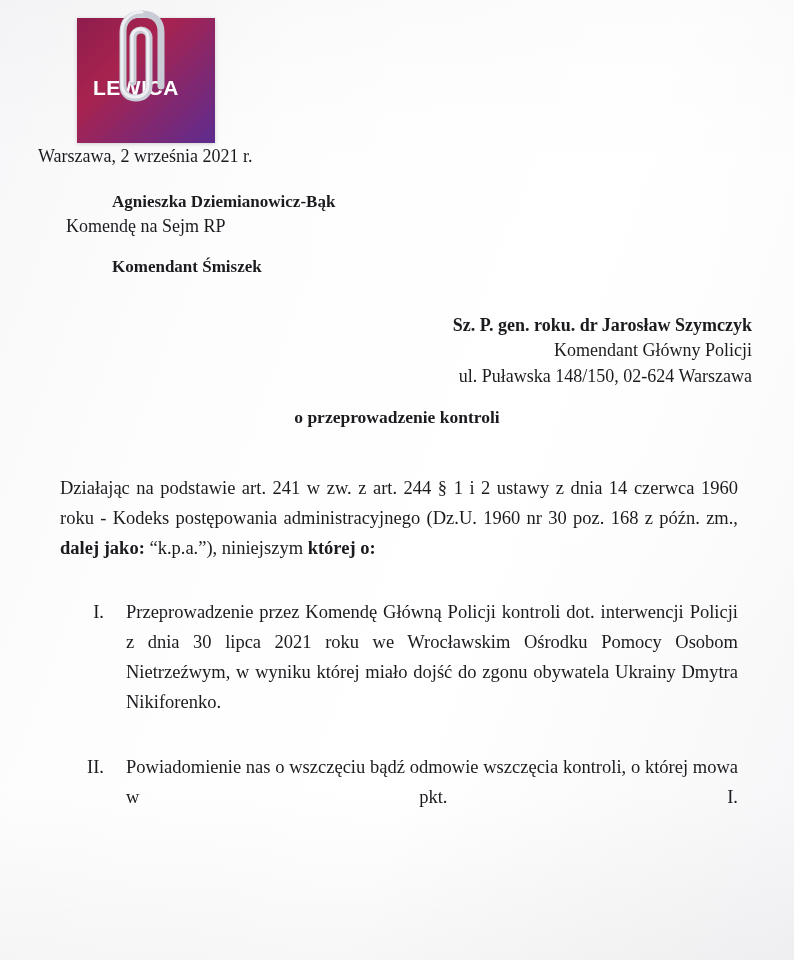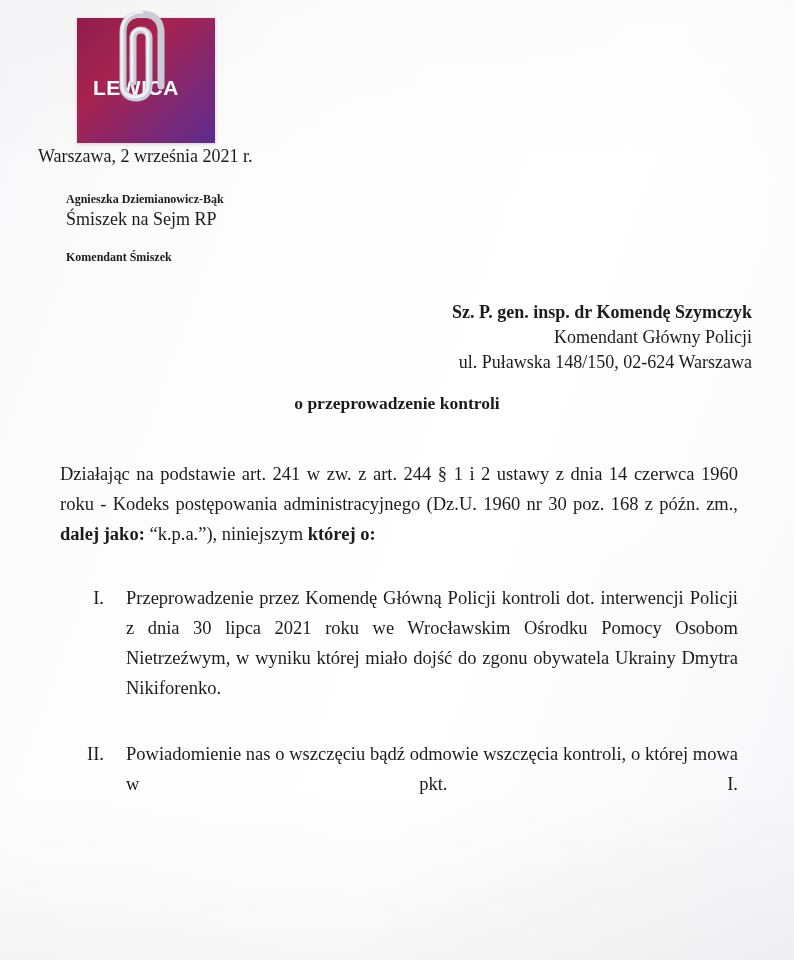--- a/index.html
+++ b/index.html
@@ -87,21 +87,22 @@
   }
 
   .sender {
     margin-top: 24px;
     padding-left: 28px;
     font-size: 18px;
     line-height: 1.35;
   }
   .sender .name {
     font-weight: bold;
-    font-size: 12px;
+    font-size: 17px;
+    margin-left: 46px;
   }
   .sender .role {
     font-weight: normal;
   }
   .sender .block + .block {
     margin-top: 18px;
   }
 
   .addressee {
     margin-top: 34px;
@@ -183,29 +184,29 @@
     </svg>
   </div>
 
   <div class="content">
 
     <div class="date-line">Warszawa, 2 września 2021 r.</div>
 
     <div class="sender">
       <div class="block">
         <div class="name">Agnieszka Dziemianowicz-Bąk</div>
-        <div class="role">Śmiszek na Sejm RP</div>
+        <div class="role">Komendę na Sejm RP</div>
       </div>
       <div class="block">
         <div class="name">Komendant Śmiszek</div>
       </div>
     </div>
 
     <div class="addressee">
-      <div class="line1">Sz. P. gen. insp. dr Komendę Szymczyk</div>
+      <div class="line1">Sz. P. gen. roku. dr Jarosław Szymczyk</div>
       <div>Komendant Główny Policji</div>
       <div>ul. Puławska 148/150, 02-624 Warszawa</div>
     </div>
 
     <div class="doc-subtitle">o przeprowadzenie kontroli</div>
 
     <p class="intro">
       <span>Działając na podstawie art. 241 w zw. z art. 244 § 1 i 2 ustawy z dnia 14 czerwca 1960 roku - Kodeks postępowania administracyjnego (Dz.U. 1960 nr 30 poz. 168 z późn. zm., </span><b>dalej jako:</b><span> “k.p.a.”), niniejszym </span><b>której o:</b>
     </p>
 

